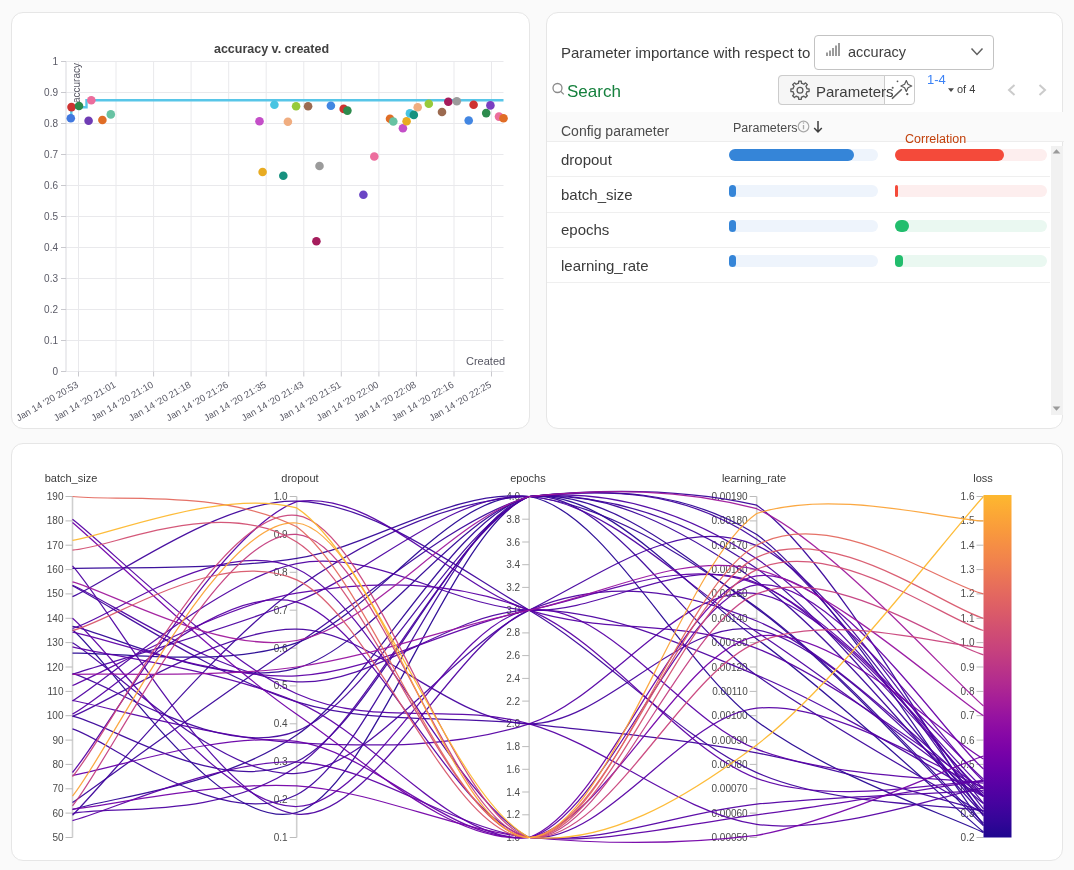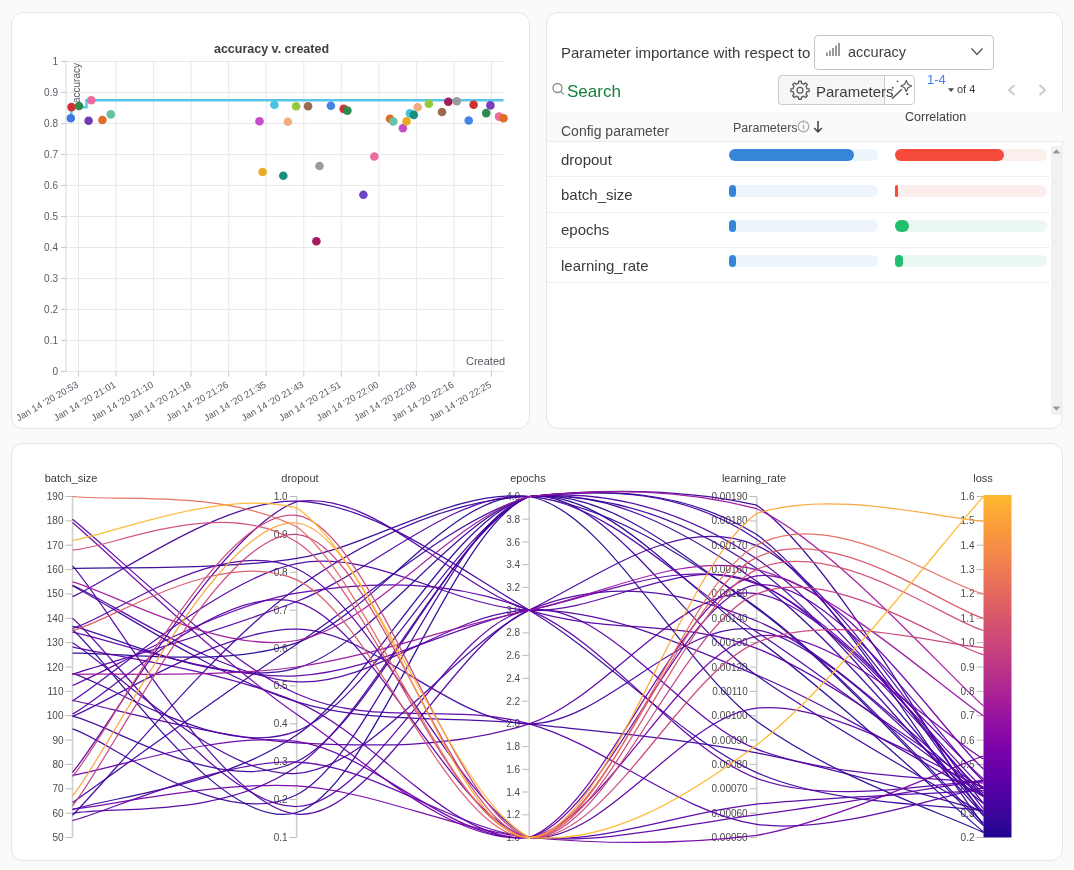--- a/index.html
+++ b/index.html
@@ -150,21 +150,21 @@
         <circle cx="360.3" cy="81.2" r="1.1" fill="#5a5a5a"></circle>
         <path d="M 467.5 72 L 462 77 L 467.5 82" fill="none" stroke="#cbcbcb" stroke-width="2"></path>
         <path d="M 492.5 72 L 498 77 L 492.5 82" fill="none" stroke="#cbcbcb" stroke-width="2"></path>
         <path d="M 401 75.3 L 407 75.3 L 404 79 Z" fill="#4a4a4a"></path>
       </svg>
 <div style="position:absolute;left:380px;top:59px;font-size:13px;color:#3b82f6">1-4</div>
 <div style="position:absolute;left:410px;top:70px;font-size:11px;color:#3d3d3d">of 4</div>
 <div style="position:absolute;left:0px;top:98.5px;width:517px;height:30.8px;background:#fafafa;border-bottom:1px solid #ededed;box-sizing:border-box"></div>
 <div style="position:absolute;left:14px;top:110px;font-size:14px;color:#4c4c4c">Config parameter</div>
 <div style="position:absolute;left:186px;top:107.5px;font-size:12.5px;color:#4c4c4c">Parameters</div>
-<div style="position:absolute;left:358px;top:97px;font-size:12.5px;color:#404040">Correlation</div>
+<div style="position:absolute;left:358px;top:119px;font-size:12.5px;color:#c2410c">Correlation</div>
 <svg width="517" height="417" style="position:absolute;left:0;top:0">
         <circle cx="256.5" cy="113.5" r="5.3" fill="none" stroke="#a9a9a9" stroke-width="1.2"></circle>
         <line x1="256.5" y1="112" x2="256.5" y2="116.3" stroke="#a9a9a9" stroke-width="1.3"></line>
         <circle cx="256.5" cy="110" r="0.8" fill="#a9a9a9"></circle>
         <path d="M 271 108 L 271 118.5 M 267.2 115 L 271 118.9 L 274.8 115" fill="none" stroke="#3f3f3f" stroke-width="1.5"></path>
       </svg>
 <div style="position:absolute;left:0;top:129.3px;width:503px;height:35.2px;border-bottom:1px solid #efefef;box-sizing:border-box"></div>
 <div style="position:absolute;left:14px;top:138.0px;font-size:15px;color:#3b3b3b">dropout</div>
 <div style="position:absolute;left:182px;top:136.3px;width:148.5px;height:12px;border-radius:6px;background:#eef4fc"></div>
 <div style="position:absolute;left:182px;top:136.3px;width:125.0px;height:12px;border-radius:6px;background:#3585d8"></div>

